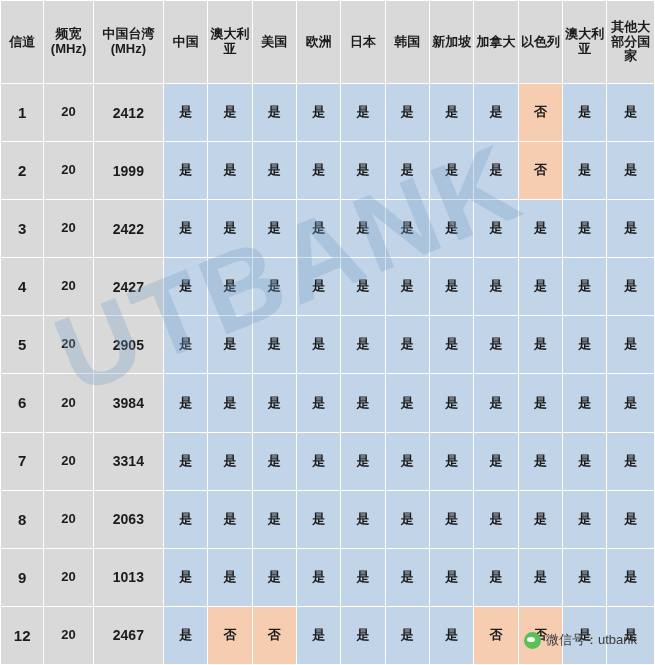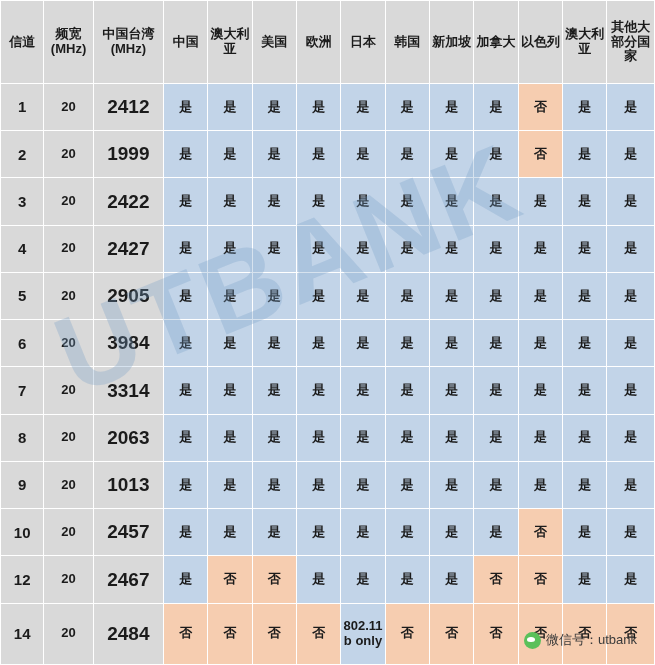--- a/index.html
+++ b/index.html
@@ -44,21 +44,21 @@
     color: #111111;
     height: 78px;
   }
   
   td.info {
     background: #d9d9d9;
     font-weight: bold;
     font-size: 14px;
   }
   td.info.chan { font-size: 15px; }
-  td.info.freq { font-size: 19px; }
+  td.info.freq { font-size: 14px; }
   
   td.val {
     font-size: 13px;
     font-weight: bold;
   }
   td.yes {
     background: #c2d4e8;
   }
   td.no {
     background: #f6cdb0;
@@ -303,66 +303,34 @@
           <td class="val yes">是</td>
           <td class="val yes">是</td>
           <td class="val yes">是</td>
           <td class="val yes">是</td>
           <td class="val yes">是</td>
           <td class="val yes">是</td>
           <td class="val yes">是</td>
           <td class="val yes">是</td>
         </tr>
         <tr>
-          <td class="info chan">10</td>
-          <td class="info bw">20</td>
-          <td class="info freq">2457</td>
-          <td class="val yes">是</td>
-          <td class="val yes">是</td>
-          <td class="val yes">是</td>
-          <td class="val yes">是</td>
-          <td class="val yes">是</td>
-          <td class="val yes">是</td>
-          <td class="val yes">是</td>
-          <td class="val yes">是</td>
-          <td class="val no">否</td>
-          <td class="val yes">是</td>
-          <td class="val yes">是</td>
-        </tr>
-        <tr>
           <td class="info chan">12</td>
           <td class="info bw">20</td>
           <td class="info freq">2467</td>
           <td class="val yes">是</td>
           <td class="val no">否</td>
           <td class="val no">否</td>
           <td class="val yes">是</td>
           <td class="val yes">是</td>
           <td class="val yes">是</td>
           <td class="val yes">是</td>
           <td class="val no">否</td>
           <td class="val no">否</td>
           <td class="val yes">是</td>
           <td class="val yes">是</td>
-        </tr>
-        <tr>
-          <td class="info chan">14</td>
-          <td class="info bw">20</td>
-          <td class="info freq">2484</td>
-          <td class="val no">否</td>
-          <td class="val no">否</td>
-          <td class="val no">否</td>
-          <td class="val no">否</td>
-          <td class="note">802.11 b only</td>
-          <td class="val no">否</td>
-          <td class="val no">否</td>
-          <td class="val no">否</td>
-          <td class="val no">否</td>
-          <td class="val no">否</td>
-          <td class="val no">否</td>
         </tr>
       </tbody>
   </table>
 
   <div id="watermark">UTBANK</div>
 
   <div id="wechat-badge">
     <span class="wicon"></span>
     <span>微信号：utbank</span>
   </div>

